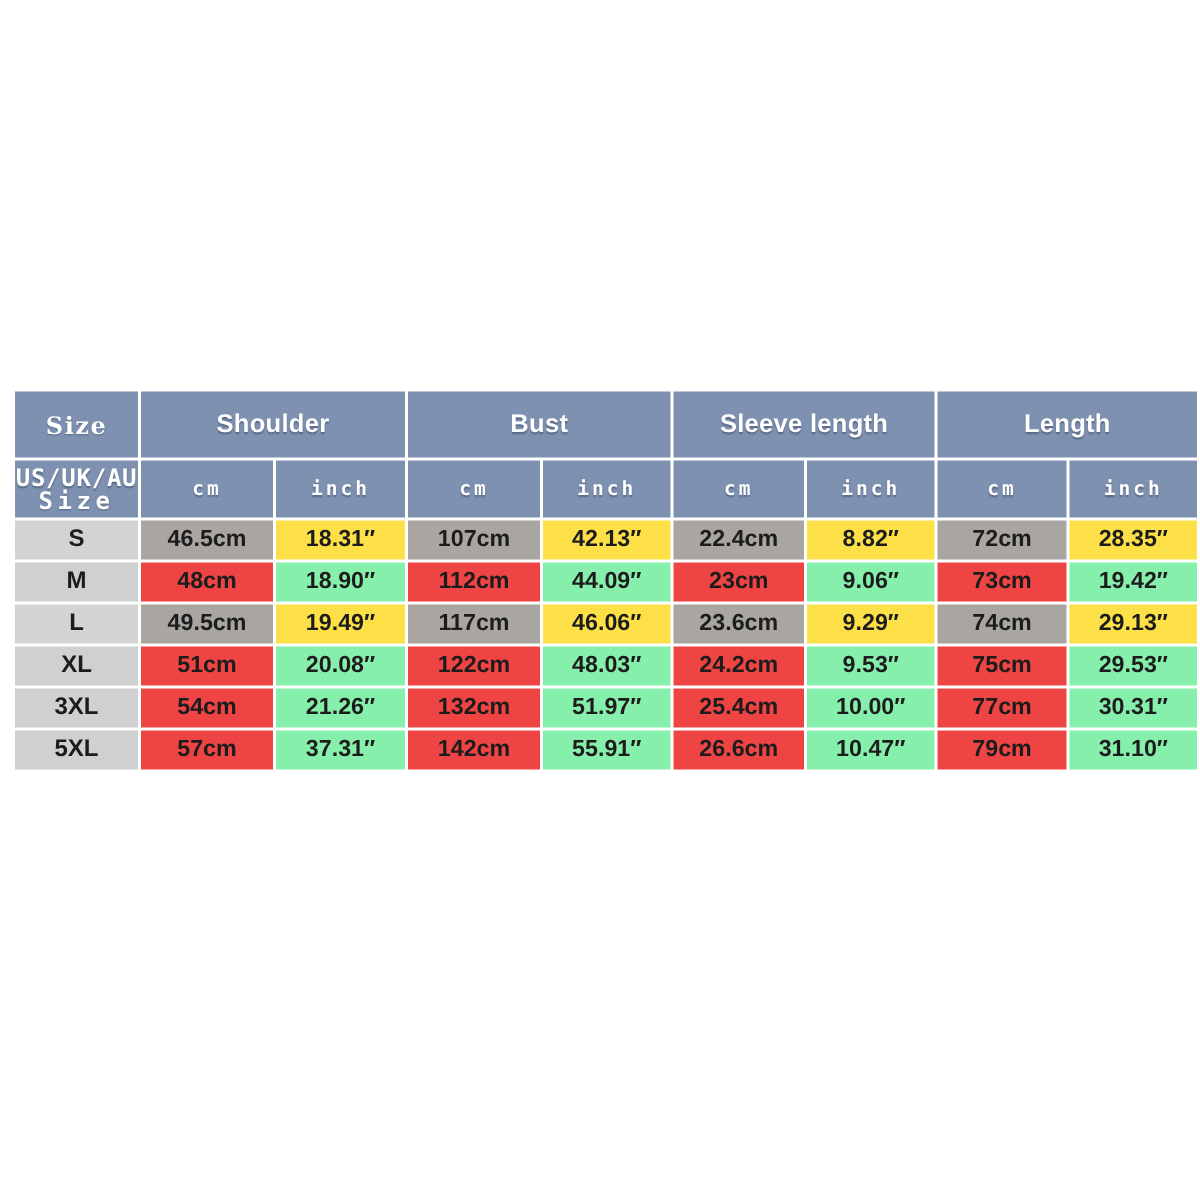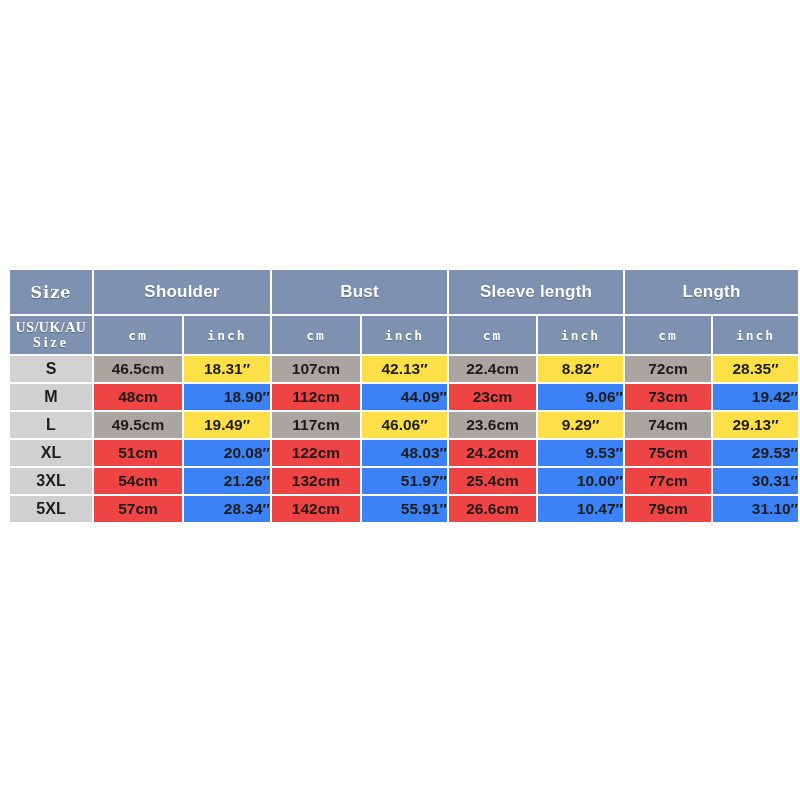--- a/index.html
+++ b/index.html
@@ -10,21 +10,21 @@
   body {
     width: 800px;
     height: 800px;
     font-family: "Liberation Sans", sans-serif;
     -webkit-font-smoothing: antialiased;
   }
 
   #size-chart {
     position: absolute;
     left: 8px;
-    top: 268px;
+    top: 259px;
     width: 782px;
   }
 
   table.chart {
     border-collapse: separate;
     border-spacing: 2px;
     width: 782px;
     table-layout: fixed;
   }
 
@@ -58,25 +58,24 @@
     background: #7e91b0;
     color: #ffffff;
     height: 38px;
     font-family: "DejaVu Sans Mono", "Liberation Mono", monospace;
     font-size: 13px;
     font-weight: bold;
     letter-spacing: 2px;
     text-shadow: 0 1px 1px rgba(40,55,80,.45);
   }
   td.unit.sizecol {
-    font-size: 14px;
+    font-size: 16px;
     letter-spacing: .5px;
     line-height: 15px;
     white-space: normal;
-    font-family: Liberation Serif, serif;
   }
   td.unit.sizecol .l2 {
     letter-spacing: 3px;
   }
 
   
   td.sz {
     background: #d3d3d3;
     color: #1c1c1c;
     height: 26px;
@@ -90,21 +89,21 @@
     font-size: 15.5px;
     font-weight: bold;
   }
   td.inch {
     background: #fde047;
     color: #1c1c1c;
     height: 26px;
     font-size: 15.5px;
     font-weight: bold;
   }
-  tr.alt td.inch { background: #3b82f6; text-align: right; }
+  tr.alt td.inch { background: #86efac; }
   tr.alt td.sz   { background: #d0d0d0; }
   tr.alt td.cm   { background: #ef4444; }
 </style>
 </head>
 <body>
 
 <div id="size-chart">
   <table class="chart">
     <colgroup>
       <col style="width:82px">
@@ -192,21 +191,21 @@
           <td class="cm">132cm</td>
           <td class="inch">51.97″</td>
           <td class="cm">25.4cm</td>
           <td class="inch">10.00″</td>
           <td class="cm">77cm</td>
           <td class="inch">30.31″</td>
         </tr>
         <tr class="alt">
           <td class="sz">5XL</td>
           <td class="cm">57cm</td>
-          <td class="inch">28.34″</td>
+          <td class="inch">37.31″</td>
           <td class="cm">142cm</td>
           <td class="inch">55.91″</td>
           <td class="cm">26.6cm</td>
           <td class="inch">10.47″</td>
           <td class="cm">79cm</td>
           <td class="inch">31.10″</td>
         </tr>
       </tbody>
   </table>
 </div>

